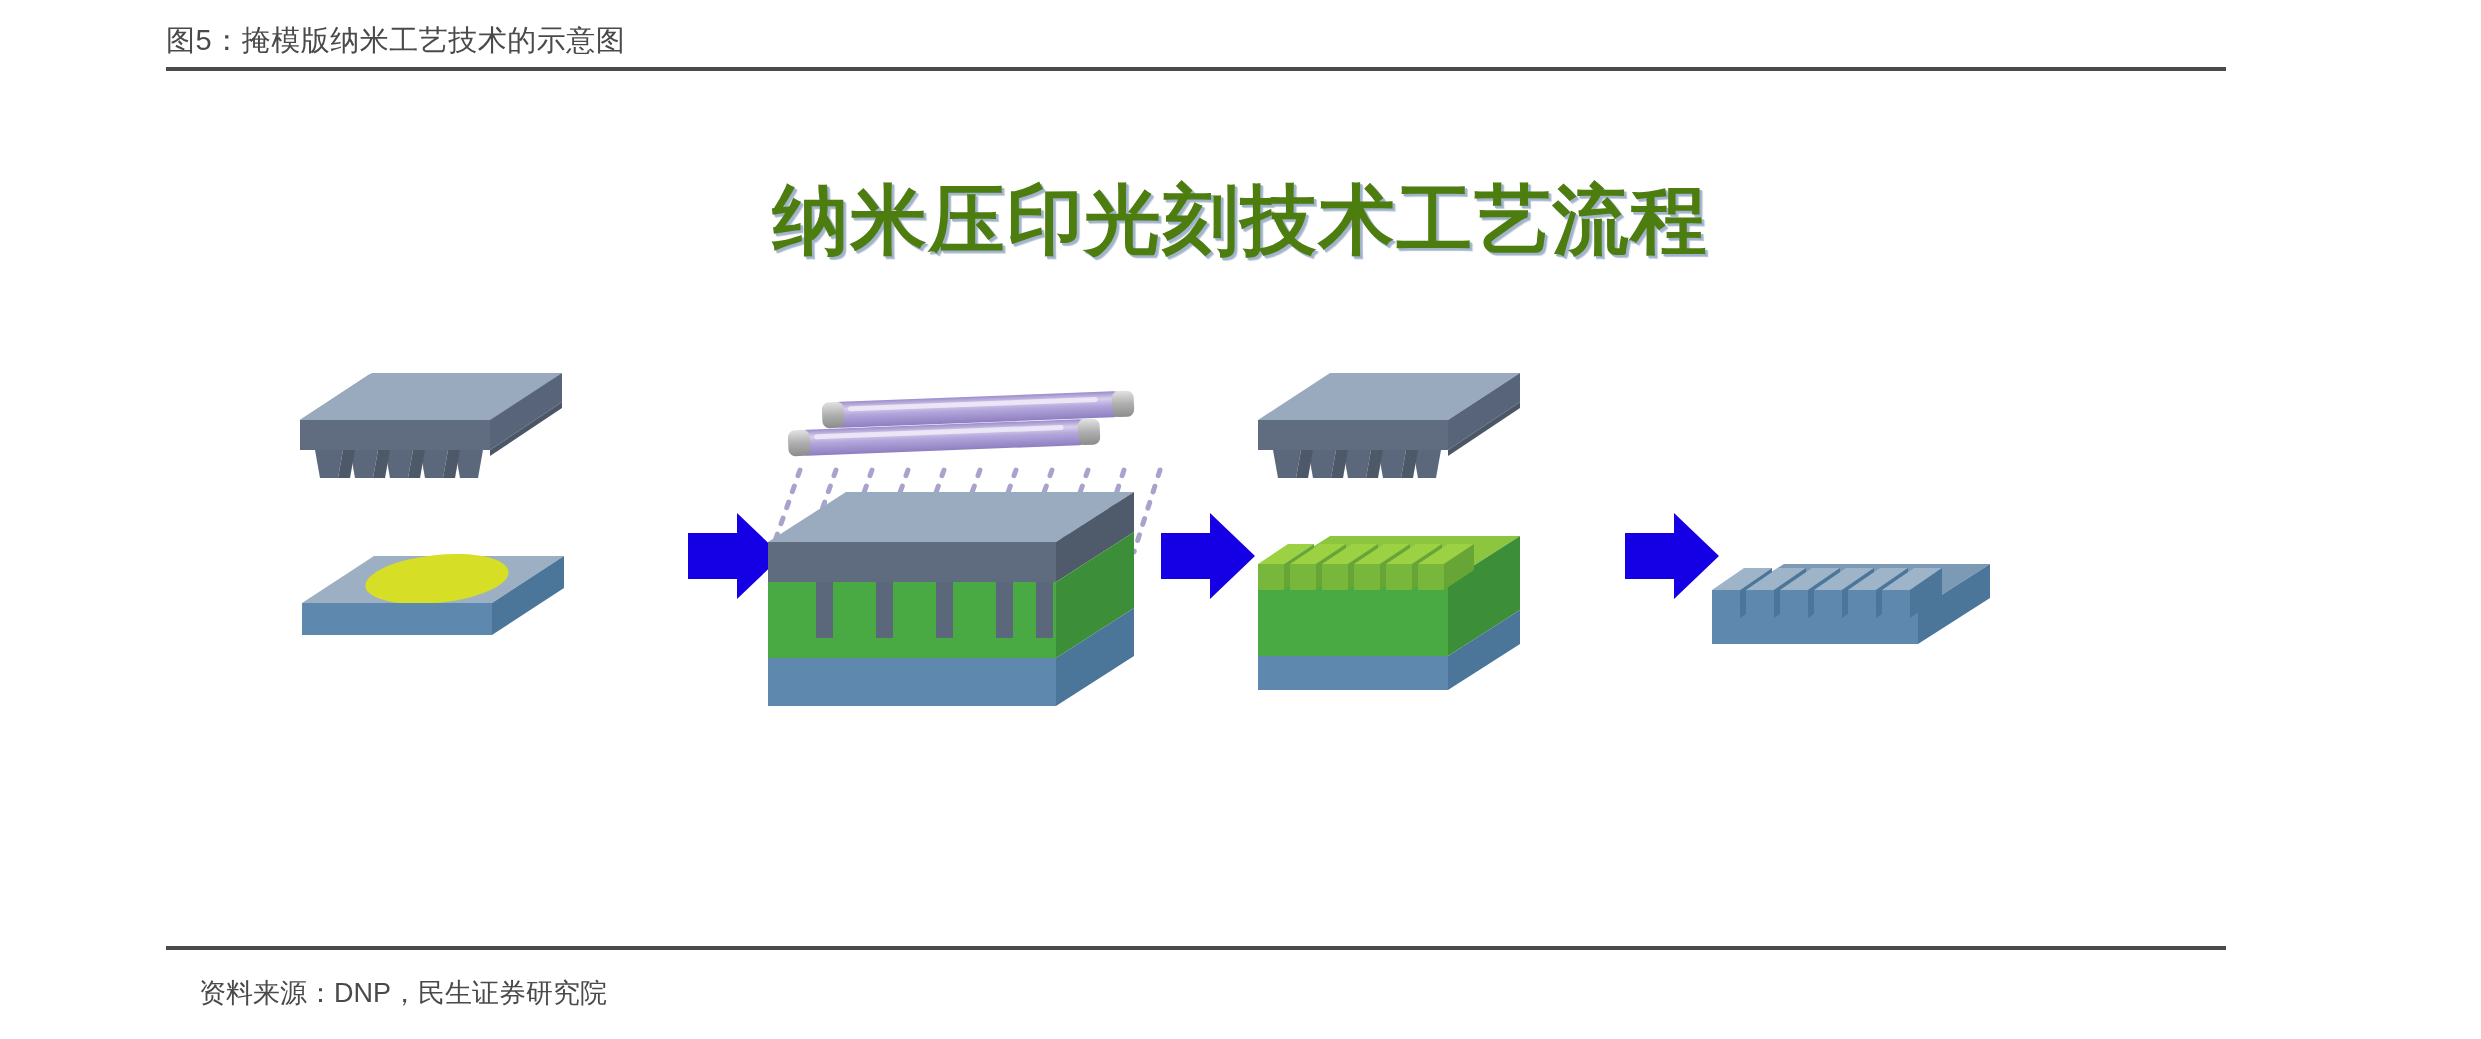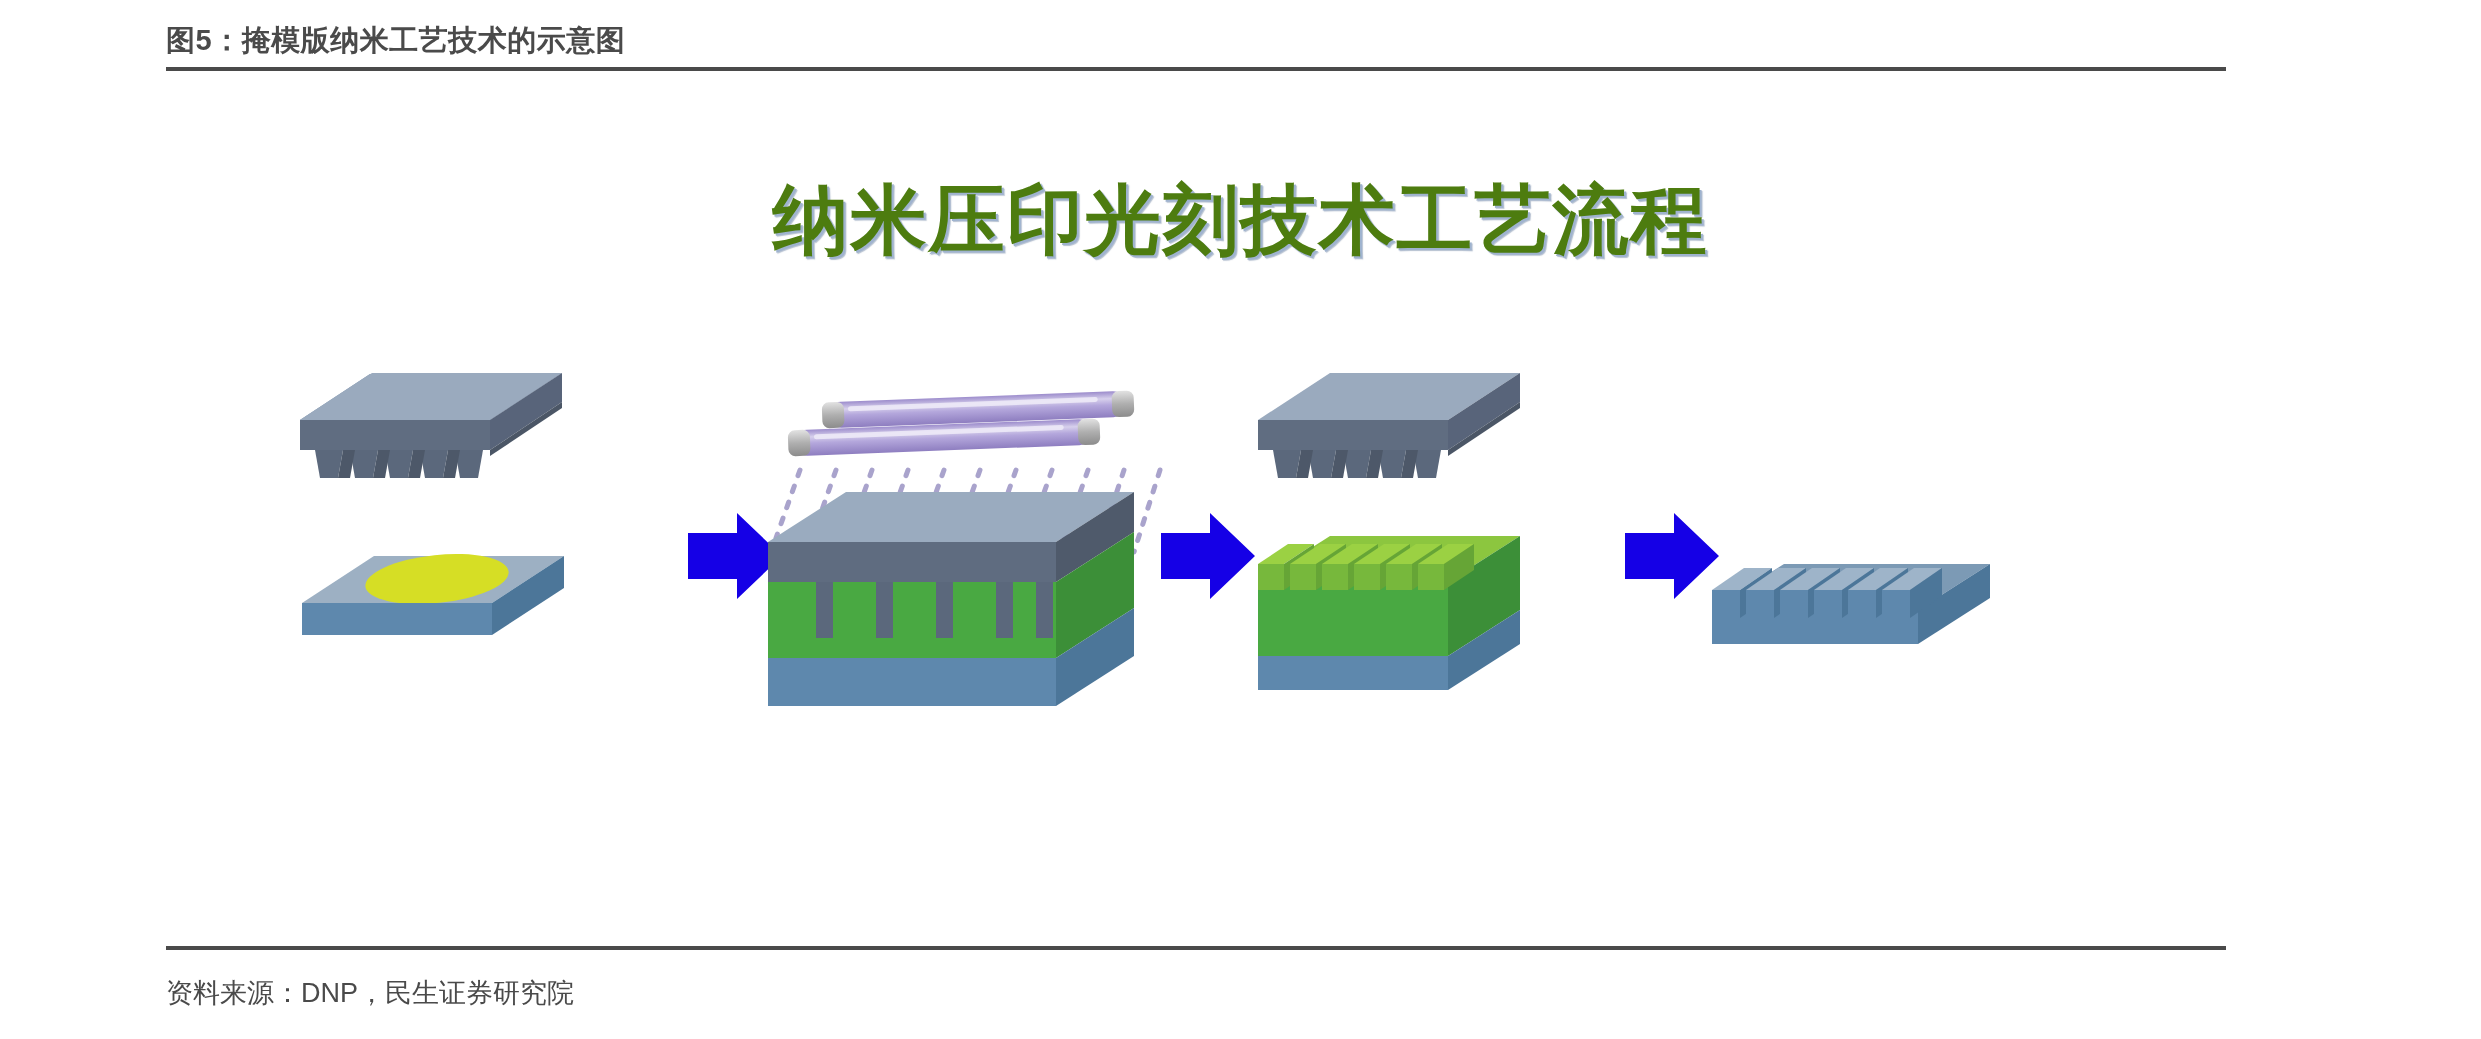--- a/index.html
+++ b/index.html
@@ -17,21 +17,21 @@
 
   
   #figure-header {
     position: absolute;
     left: 166px;
     top: 20px;
     width: 2060px;
   }
   #figure-title {
     font-size: 29px;
-    font-weight: bold;
+    font-weight: normal;
     color: #4a4a4a;
     letter-spacing: 0.5px;
     line-height: 40px;
     white-space: nowrap;
   }
   #header-rule {
     margin-top: 7px;
     height: 4px;
     background: #4a4a4a;
     width: 2060px;
@@ -75,20 +75,21 @@
     height: 4px;
     background: #4a4a4a;
     width: 2060px;
   }
   #source-note {
     margin-top: 26px;
     font-size: 27px;
     color: #4a4a4a;
     line-height: 34px;
     white-space: nowrap;
+    margin-left: 33px;
   }
 </style>
 </head>
 <body>
 
 <div id="figure-header">
   <div id="figure-title">图5：掩模版纳米工艺技术的示意图</div>
   <div id="header-rule"></div>
 </div>
 

